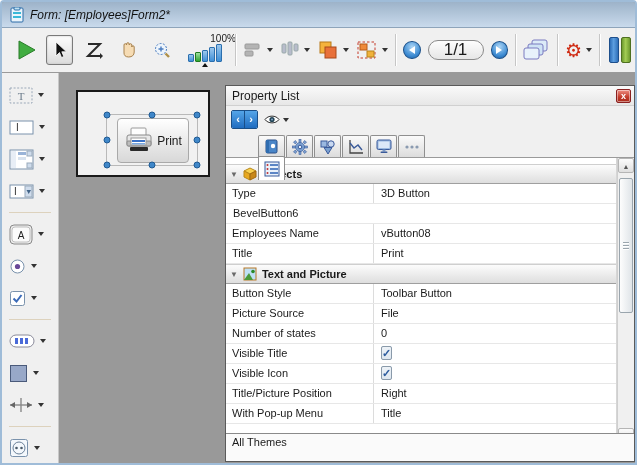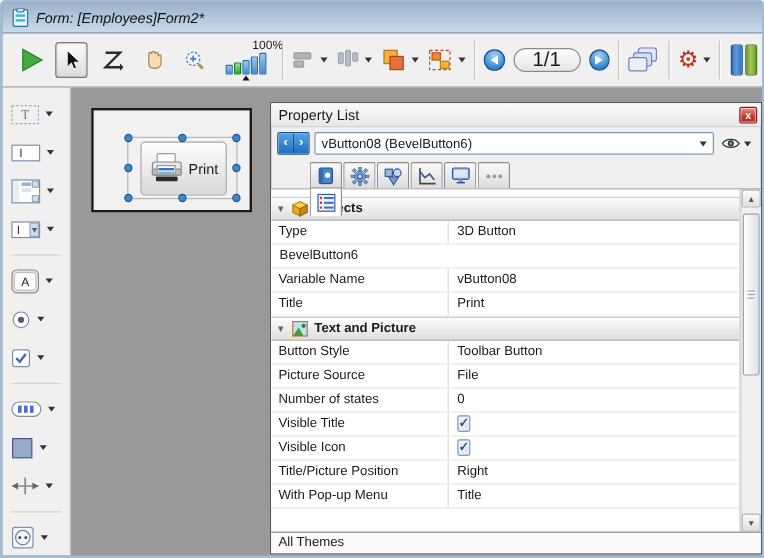--- a/index.html
+++ b/index.html
@@ -120,21 +120,21 @@
   .sarrow { position:absolute; left:0; width:16px; height:15px; text-align:center;
             font-size:7px; color:#555; line-height:15px;
             background:linear-gradient(#fbfbfb,#dfdfdf); border:1px solid #b5b5b5; border-radius:2px; }
   .sarrow.up { top:0; }  .sarrow.dn { bottom:0; }
   .sthumb { position:absolute; left:1px; top:20px; width:14px; height:135px;
             border:1px solid #9aa5ad; border-radius:2px;
             background:linear-gradient(90deg,#fdfdfd,#dfe4e8); }
   .sthumb .grip { position:absolute; left:3px; right:3px; top:50%; margin-top:-4px; }
   .sthumb .grip i { display:block; height:1px; background:#9aa5ad; margin-bottom:2px; box-shadow:0 1px 0 #fff; }
 
-  .pfooter { position:absolute; left:0; right:0; bottom:0; height:18px; background:#fafafa;
+  .pfooter { position:absolute; left:0; right:0; bottom:0; height:28px; background:#fafafa;
              border-top:1px solid #8a8a8a; padding:2px 0 0 6px; }
 
   svg { display:block; }
 </style>
 </head>
 <body>
 
 <div class="window">
 
   <div class="titlebar">
@@ -416,24 +416,20 @@
       <div class="ptitle">
         <span class="txt">Property List</span>
         <span class="closebox">x</span>
       </div>
 
       <div class="selrow">
         <span class="navpair">
             <span>‹</span>
             <span>›</span>
           </span>
-        <span class="combo">
-          <span class="cval">vButton08 (BevelButton6)</span>
-          <span class="caret"></span>
-        </span>
         <span class="eyebtn">
           <span>
             <svg width="16" height="11" viewBox="0 0 16 11">
                 <path d="M1 5.5 C4 1 12 1 15 5.5 C12 10 4 10 1 5.5 Z" fill="#fff" stroke="#333"></path>
                 <circle cx="8" cy="5.5" r="2.6" fill="#245"></circle>
                 <circle cx="8" cy="5.5" r="1.1" fill="#79b"></circle>
               </svg>
           </span>
           <span class="caret"></span>
         </span>
@@ -520,21 +516,21 @@
         </div>
 
         <div class="prow">
           <div class="pname">Type</div>
           <div class="pvalue">3D Button</div>
         </div>
         <div class="prow">
           <div class="pvalue">BevelButton6</div>
         </div>
         <div class="prow">
-          <div class="pname">Variable Name</div>
+          <div class="pname">Employees Name</div>
           <div class="pvalue">vButton08</div>
         </div>
         <div class="prow">
           <div class="pname">Title</div>
           <div class="pvalue">Print</div>
         </div>
 
         <div class="psection">
           <span class="tri">▼</span>
           <span>

